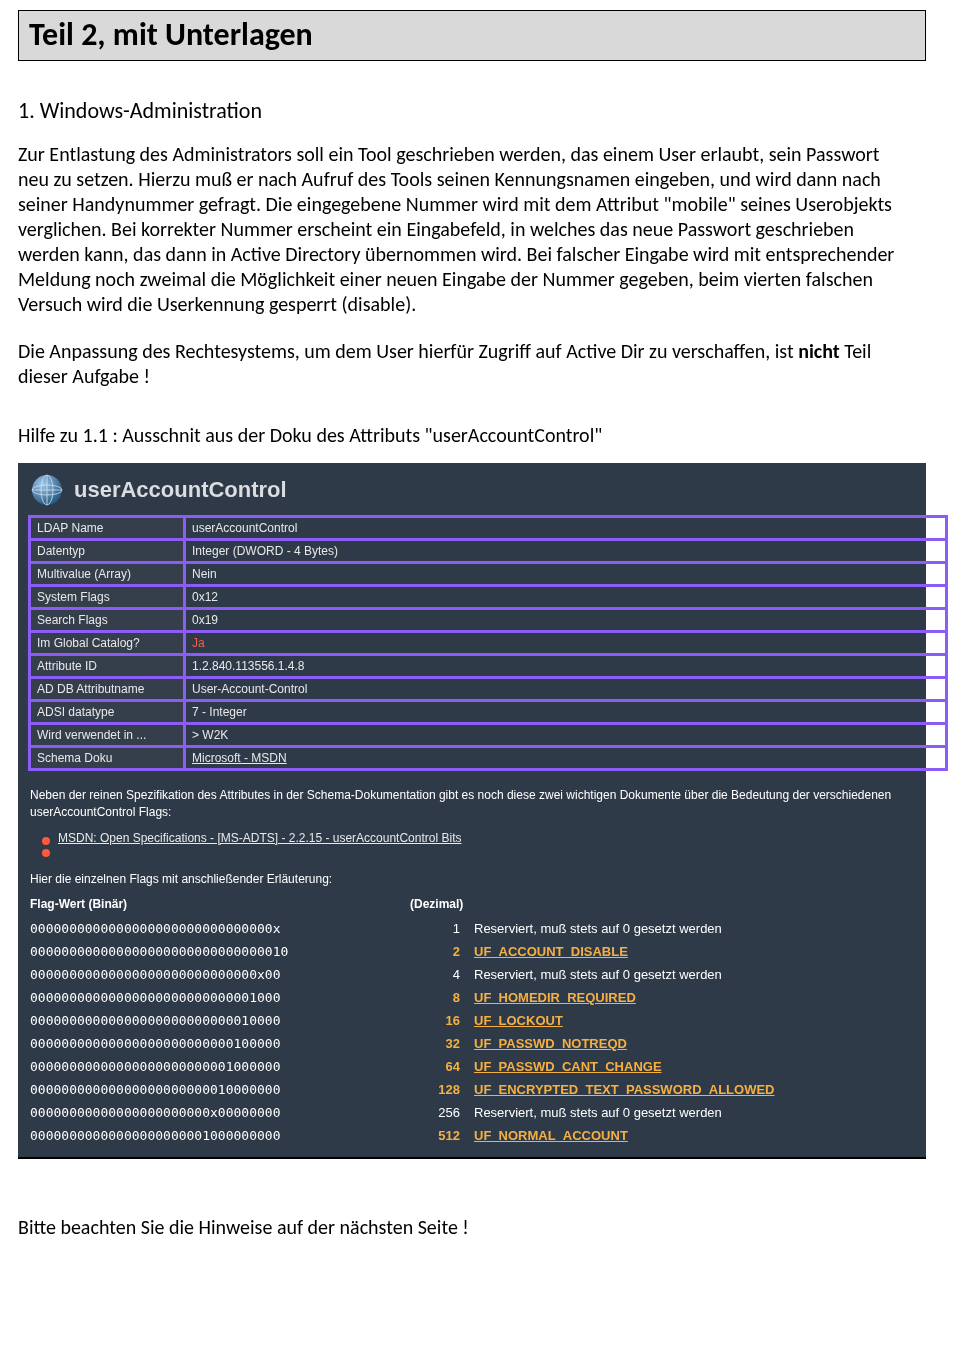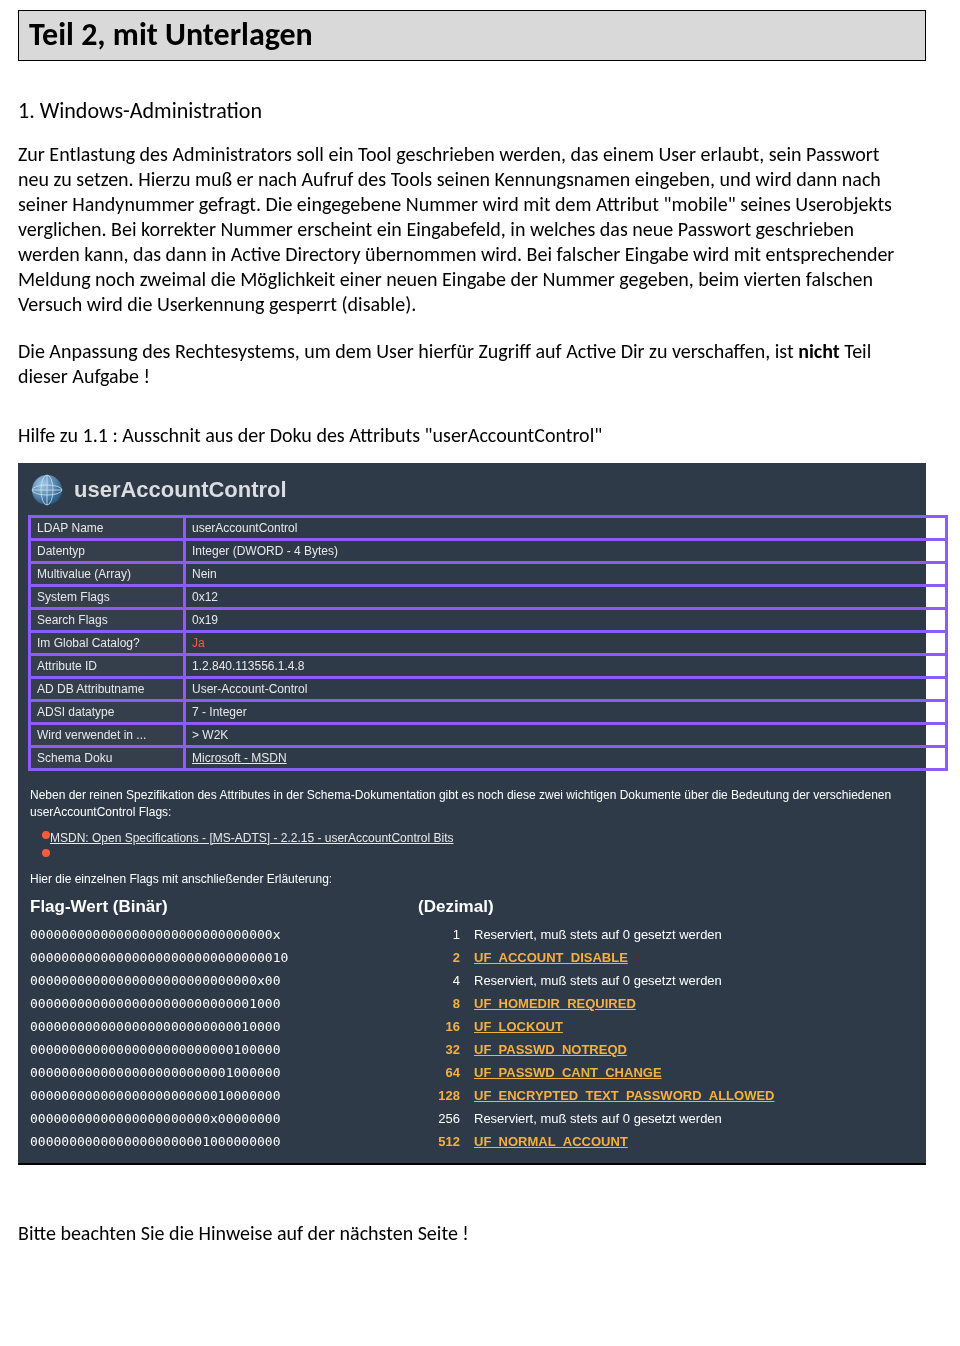--- a/index.html
+++ b/index.html
@@ -85,40 +85,39 @@
     font-size: 12px;
     color: #fff;
     line-height: 1.4;
   }
   .dp-list {
     padding: 2px 12px 6px 24px;
     font-size: 12px;
   }
   .dp-list .row {
     display: flex;
-    align-items: flex-start;
-    gap: 0;
+    align-items: flex-end;
+    gap: 8px;
     padding: 2px 0;
   }
   .bullet {
     width: 8px; height: 8px; border-radius: 50%;
     background: #ff5a3b;
     flex: 0 0 auto;
   }
   .dp-link {
     color: #e8e8e8;
     text-decoration: underline;
   }
   .flags-head {
     display: flex;
     padding: 4px 12px 6px 12px;
     font-weight: 700;
     color: #fff;
-    font-size: 17px;
-    gap: 8px;
+    font-size: 12px;
   }
   .col-bin { width: 380px; }
   .col-dec { width: 50px; text-align: right; padding-right: 14px; }
   .col-desc { flex: 1; }
   .flag-row {
     display: flex;
     align-items: center;
     padding: 4px 12px;
     font-size: 13px;
   }

